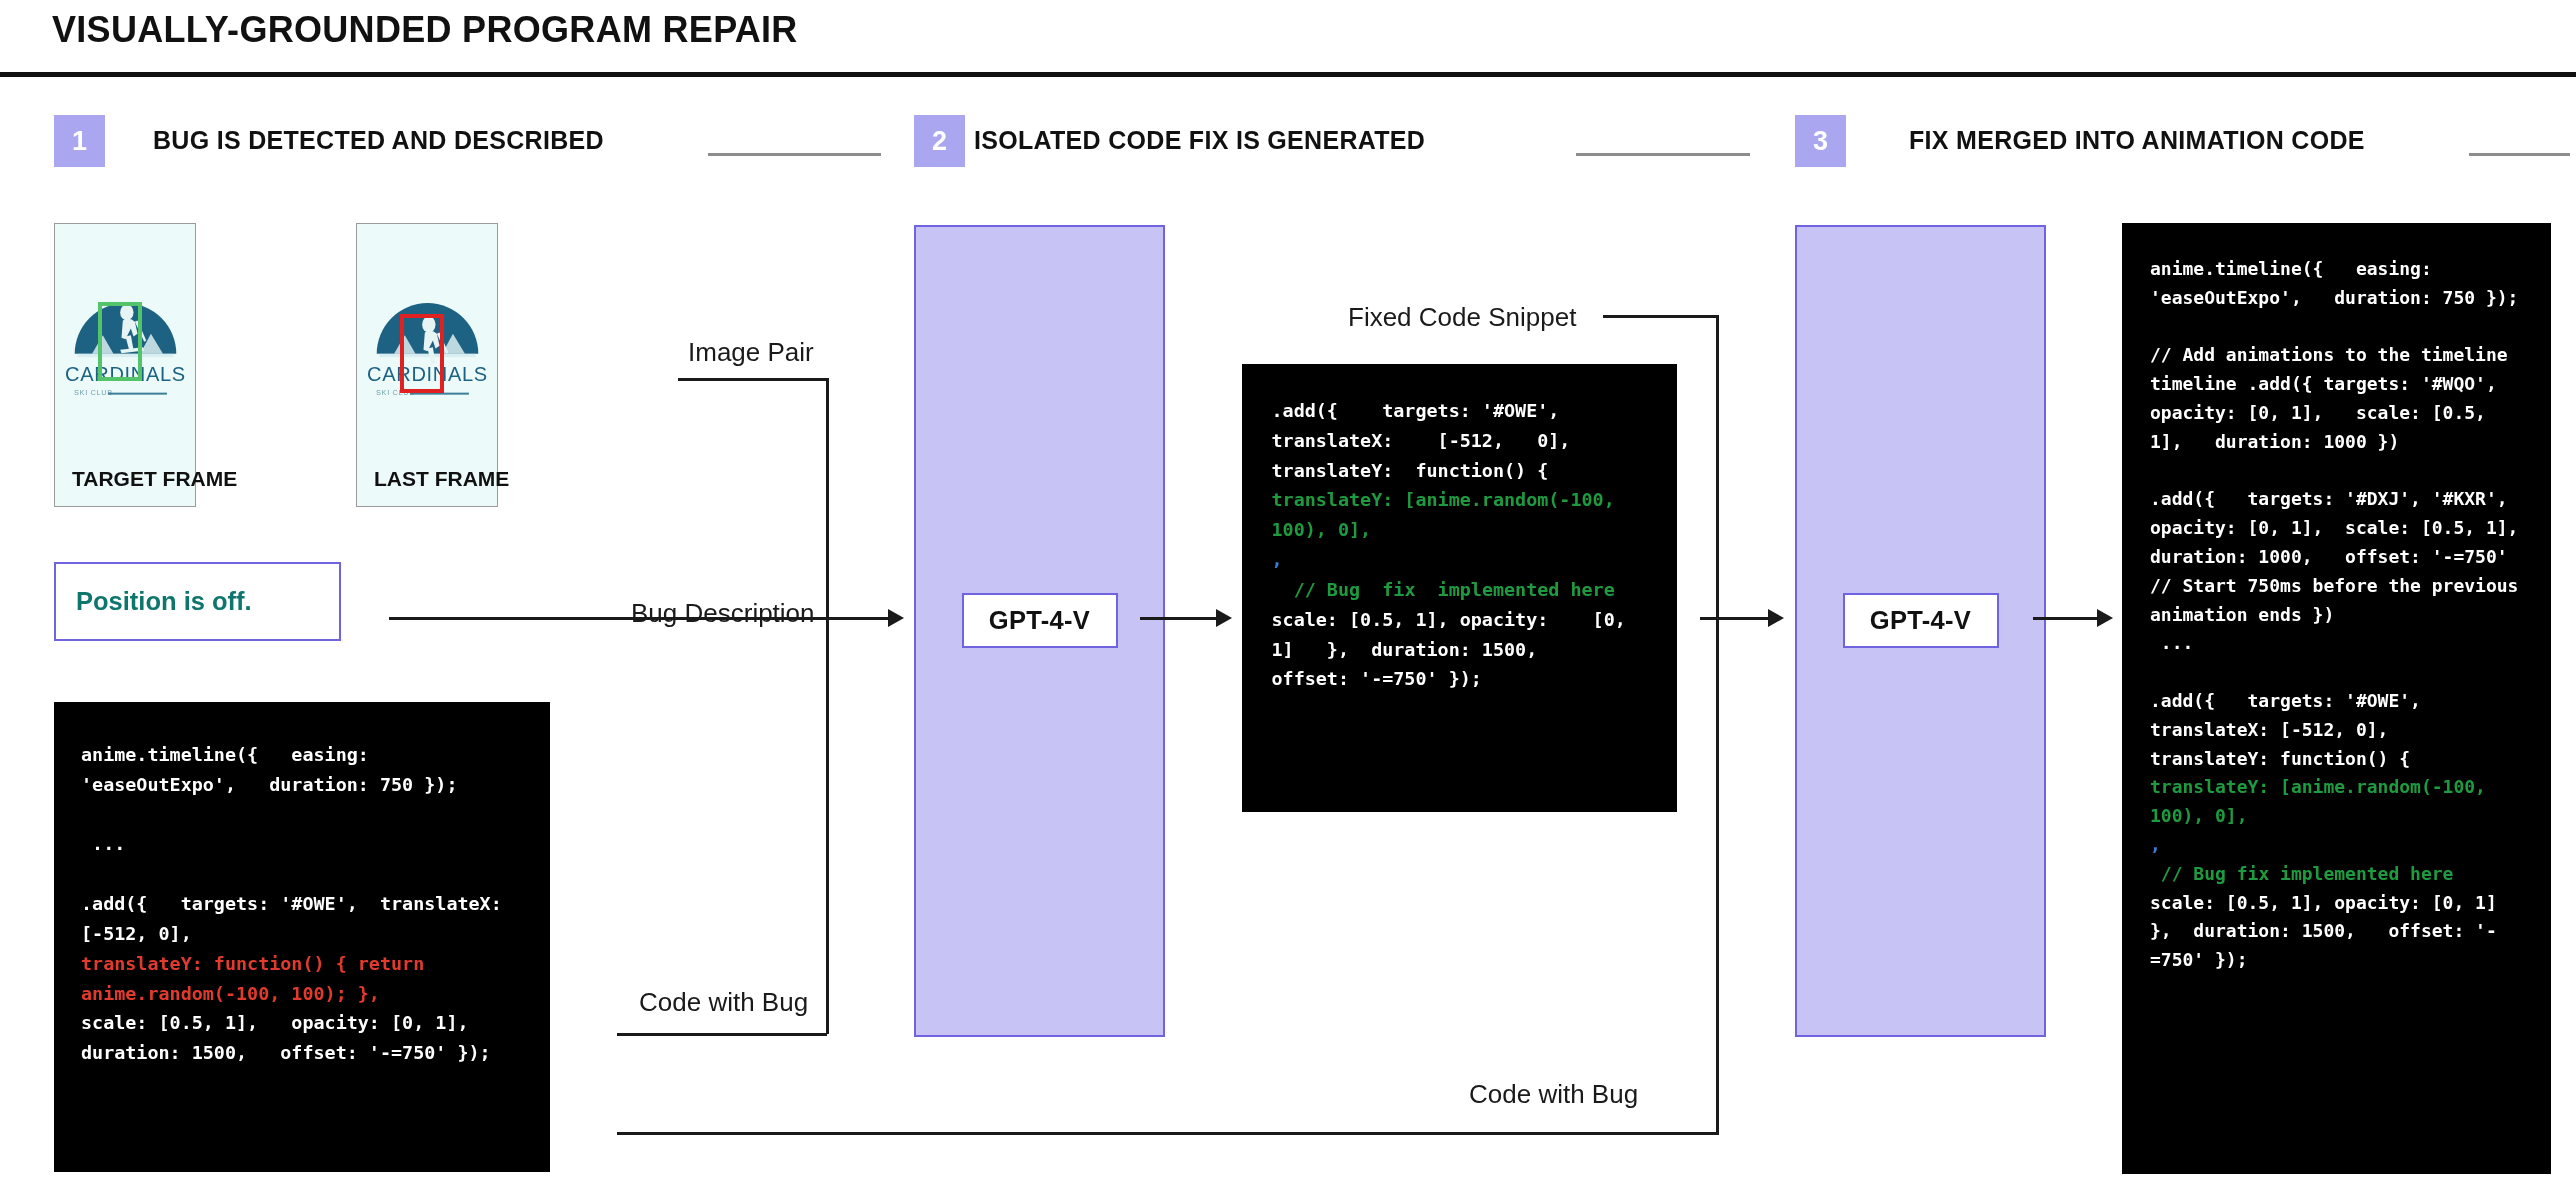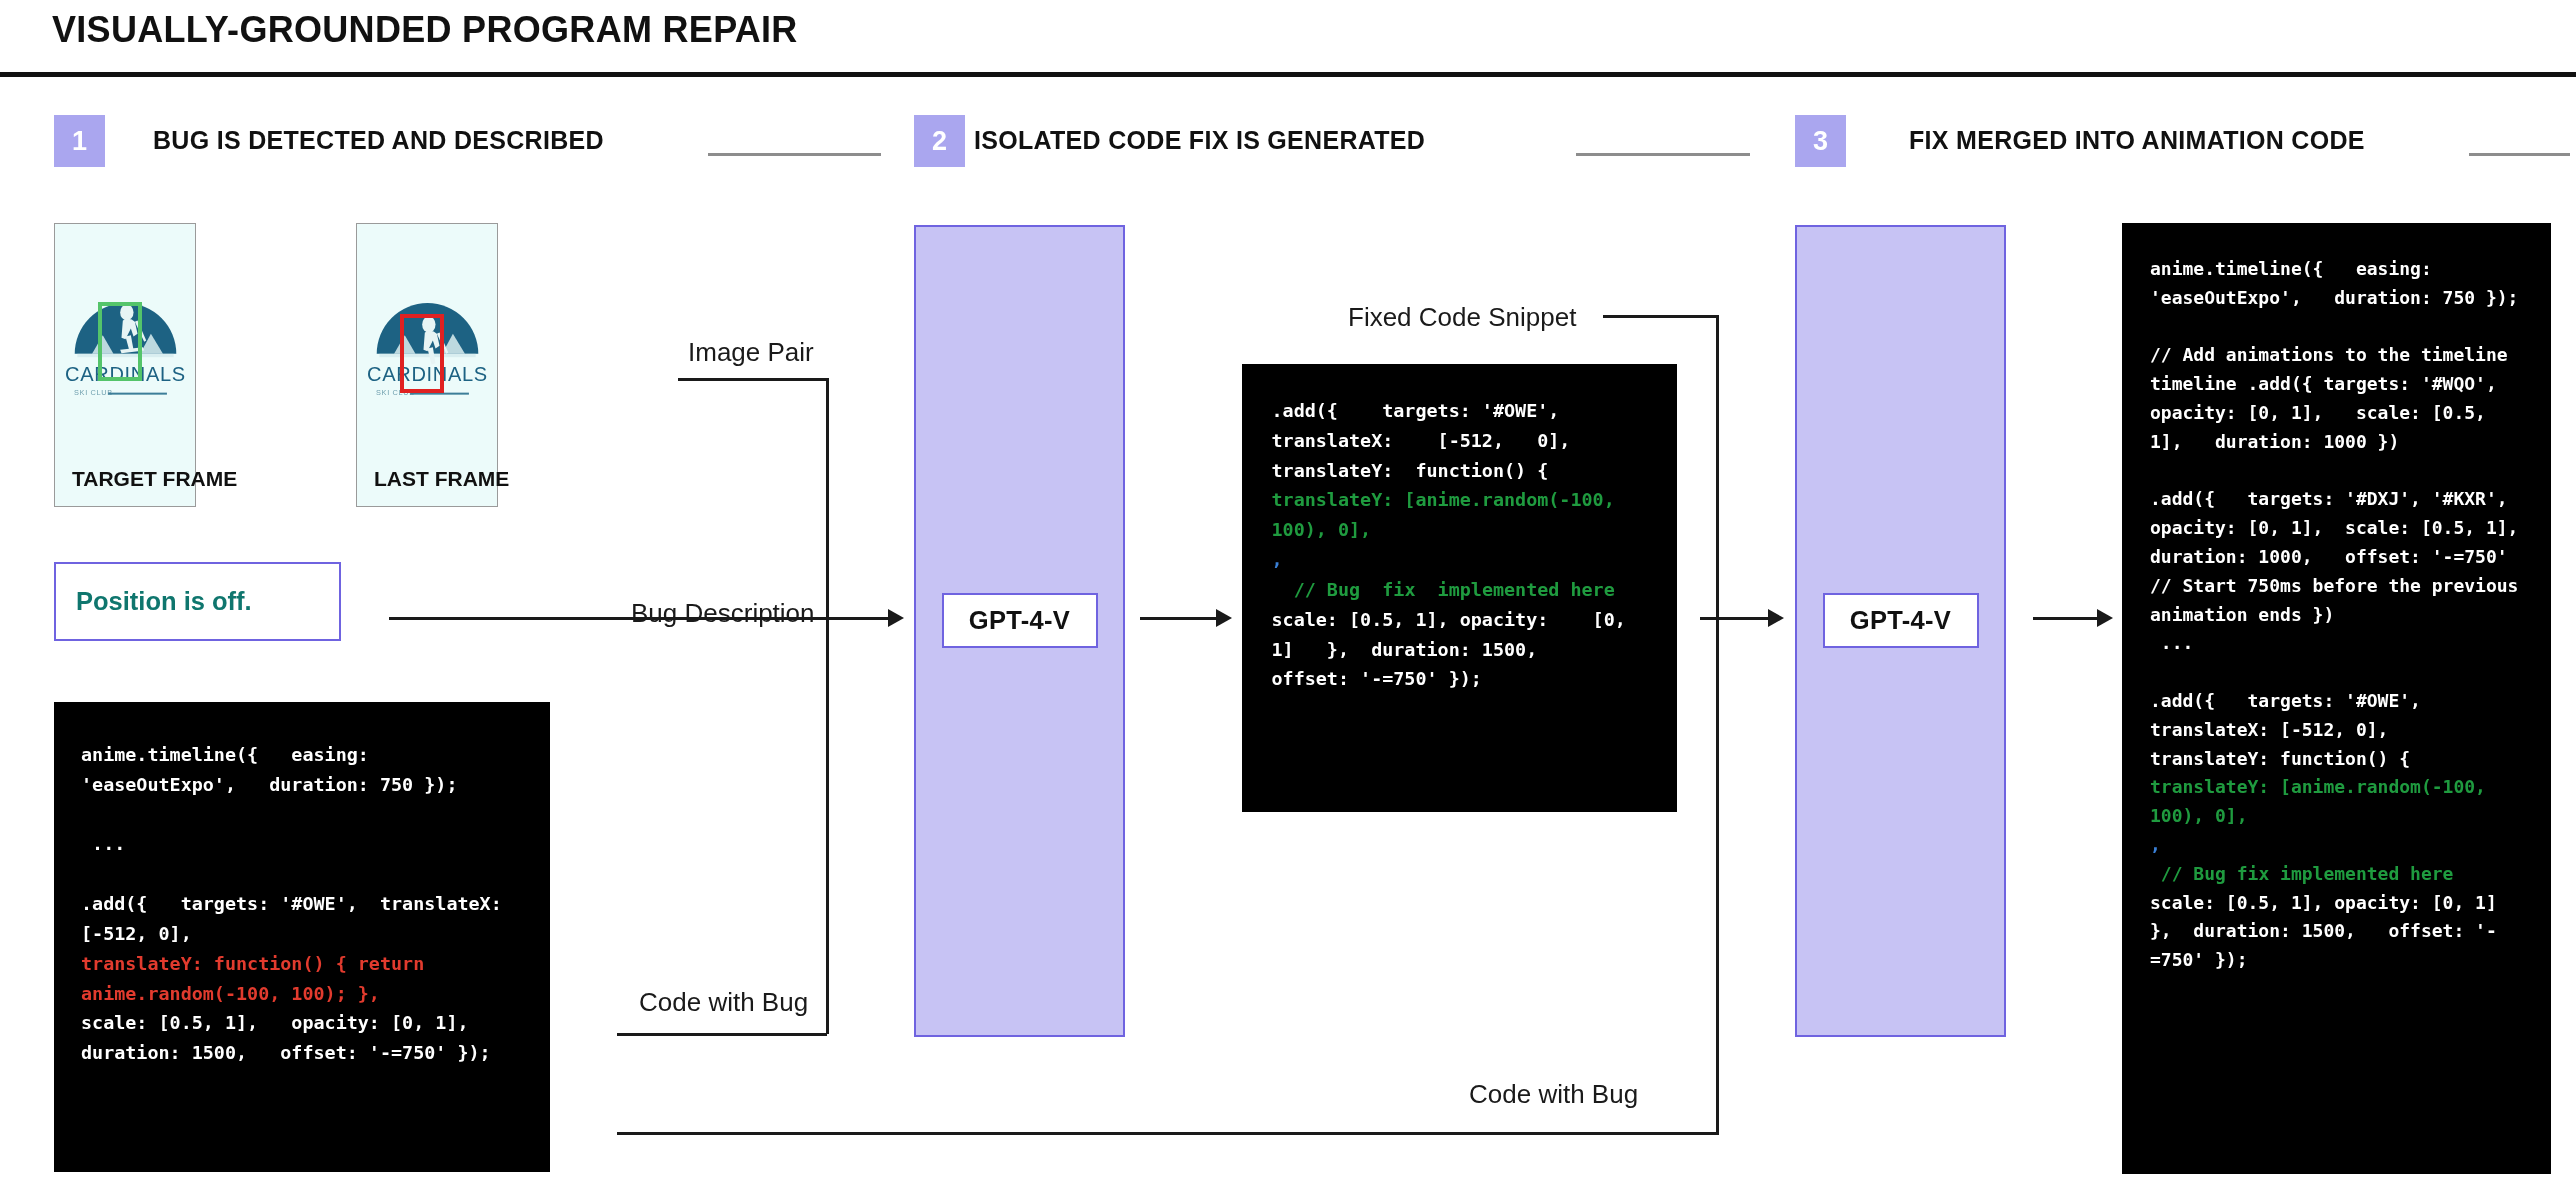--- a/index.html
+++ b/index.html
@@ -85,21 +85,21 @@
   #code-mid   { left: 1242px; top: 364px; width: 435px; height: 448px;
                 padding: 32px 29.5px 0 29.5px; }
   #code-mid .code-text { font-size: 18.4px; line-height: 1.62; }
 
   #code-right { left: 2122px; top: 223px; width: 429px; height: 951px;
                 padding: 32px 28px 0 28px; }
   #code-right .code-text { font-size: 18px; line-height: 1.6; }
 
   
   .model-col {
-    position: absolute; top: 225px; width: 211px; height: 812px;
+    position: absolute; top: 225px; width: 251px; height: 812px;
     background: #c7c3f4; border: 2px solid #6f63e0;
   }
   .model-chip {
     position: absolute; left: 50%; transform: translateX(-50%);
     top: 366px; width: 156px; height: 55px;
     background: #ffffff; border: 2px solid #6f63e0;
     display: flex; align-items: center; justify-content: center;
     font-size: 25.5px; font-weight: 700; color: #111111; letter-spacing: 0.3px;
   }
 

